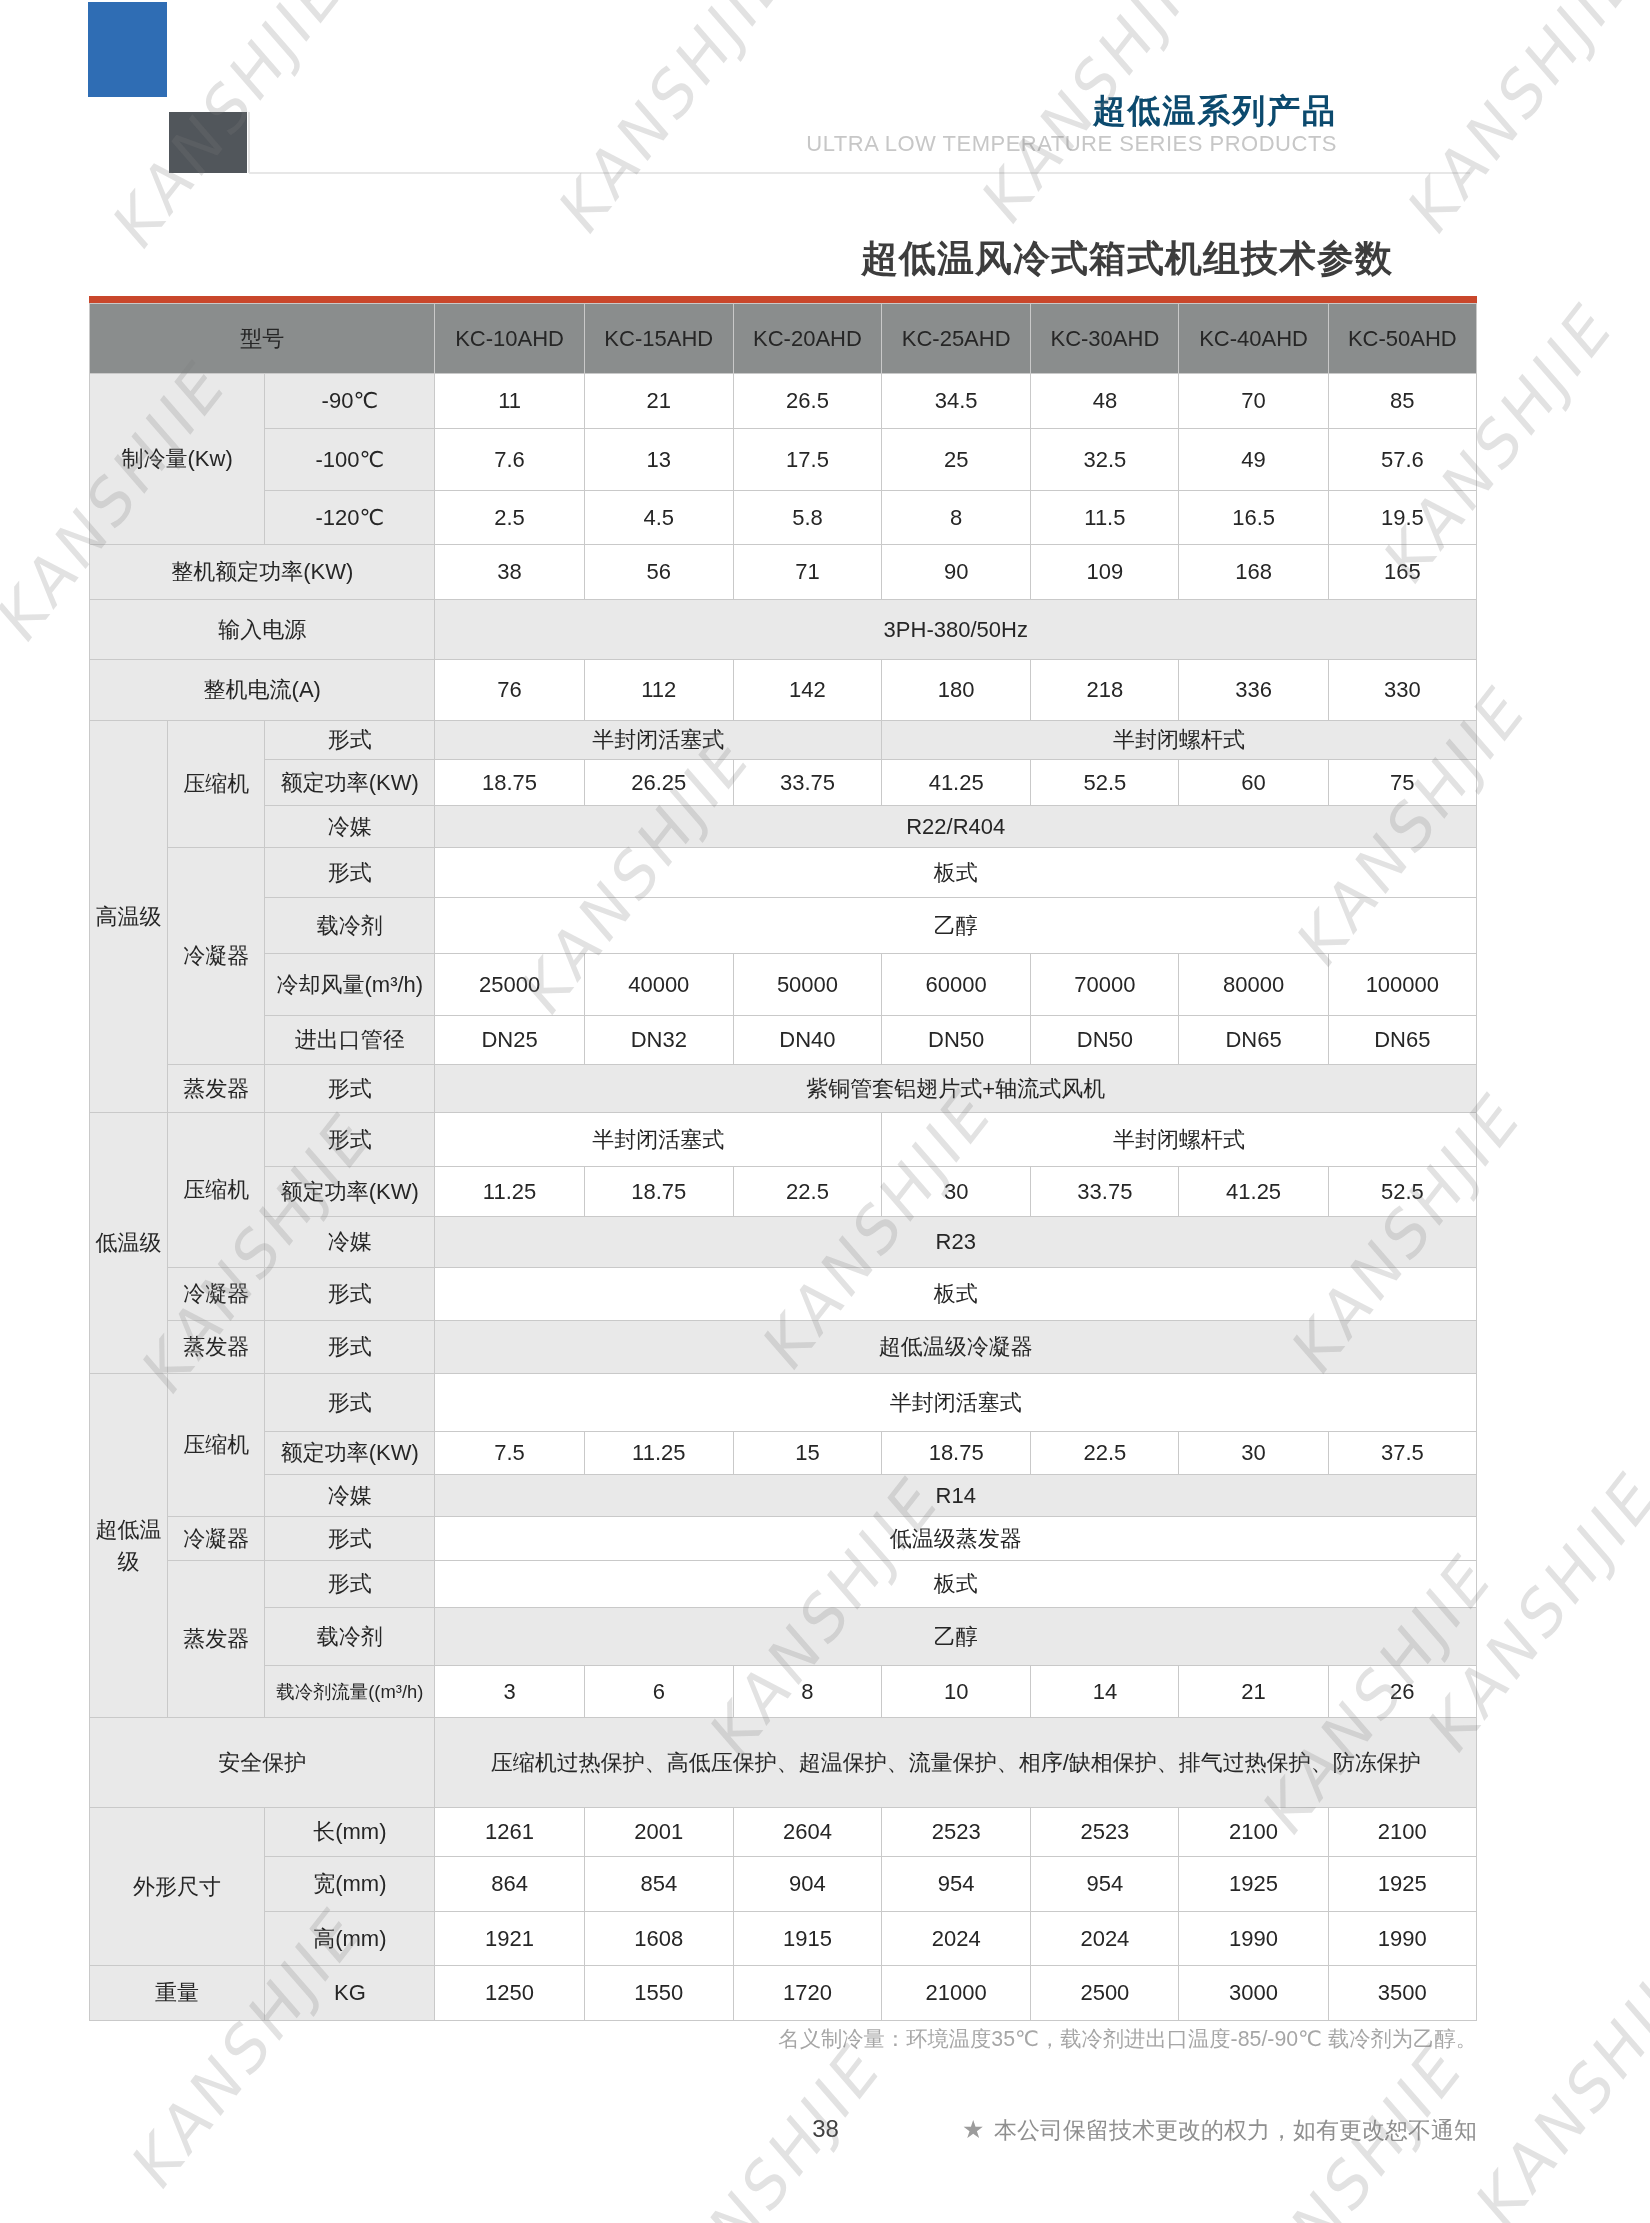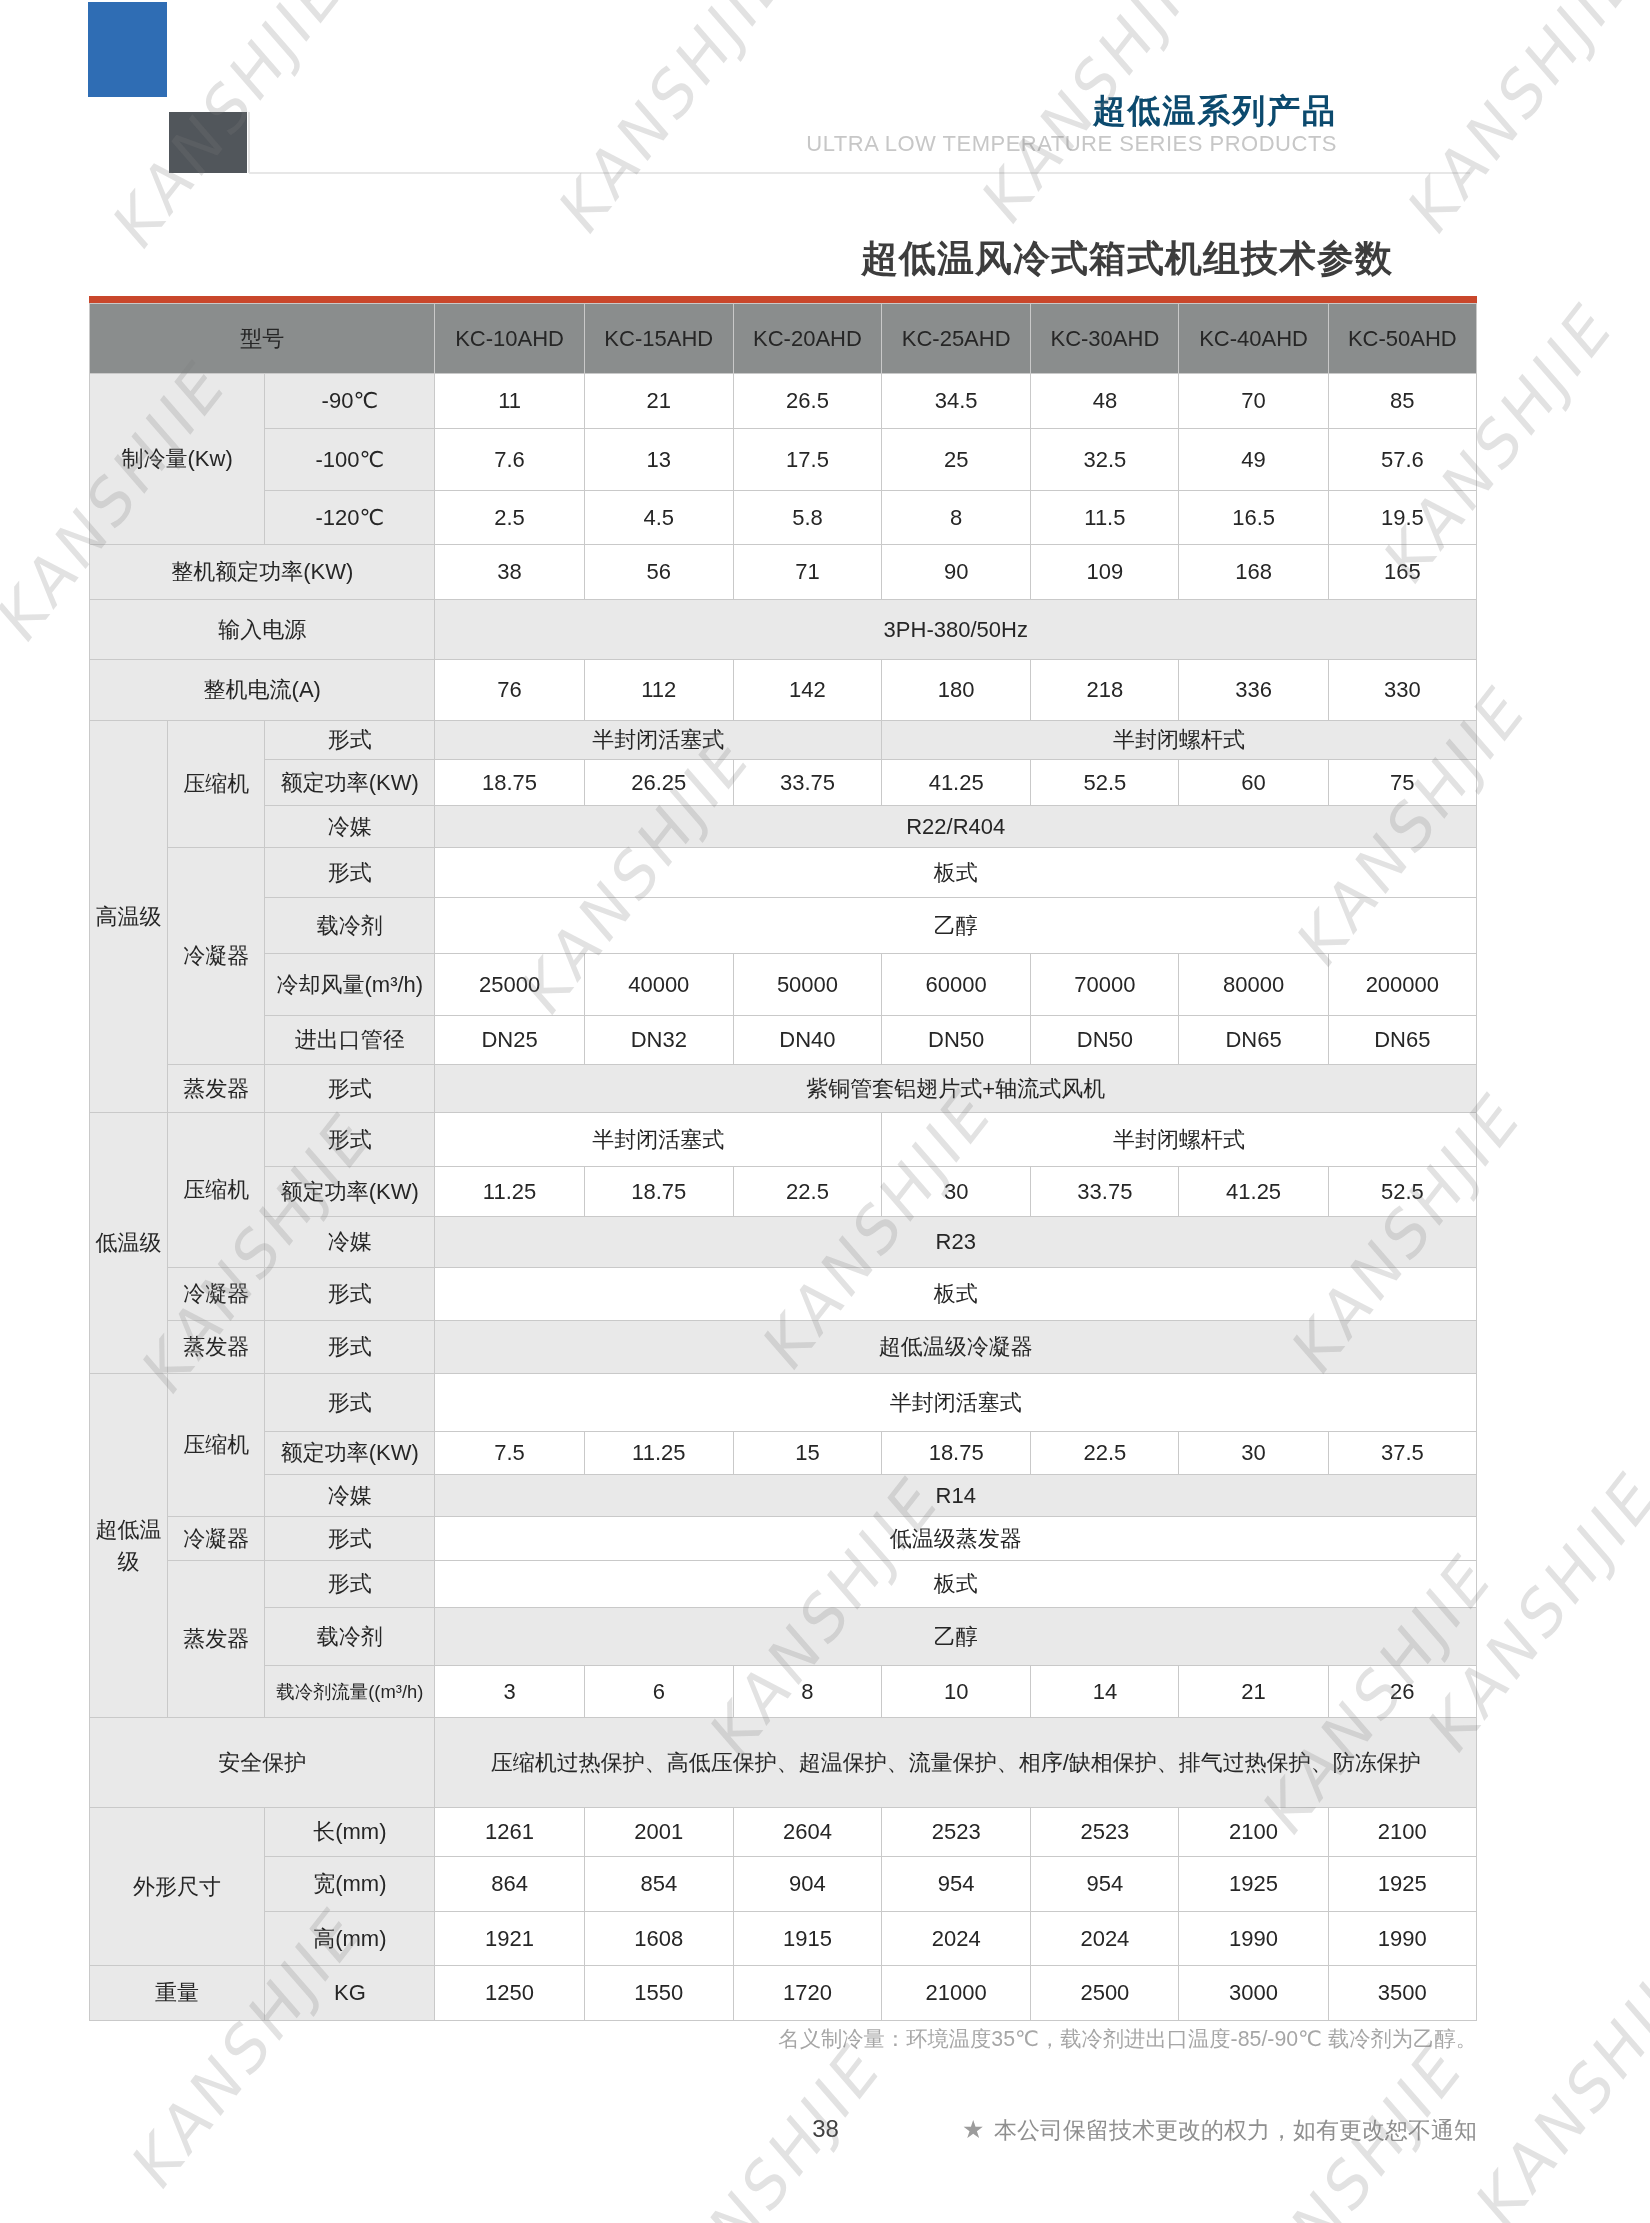--- a/index.html
+++ b/index.html
@@ -176,21 +176,21 @@
           <td colspan="7" class="val">乙醇</td>
         </tr>
         <tr style="height: 62px;">
           <td class="lbl">冷却风量(m³/h)</td>
           <td class="val">25000</td>
           <td class="val">40000</td>
           <td class="val">50000</td>
           <td class="val">60000</td>
           <td class="val">70000</td>
           <td class="val">80000</td>
-          <td class="val">200000</td>
+          <td class="val">100000</td>
         </tr>
         <tr style="height: 49px;">
           <td class="lbl">进出口管径</td>
           <td class="val">DN25</td>
           <td class="val">DN32</td>
           <td class="val">DN40</td>
           <td class="val">DN50</td>
           <td class="val">DN50</td>
           <td class="val">DN65</td>
           <td class="val">DN65</td>

